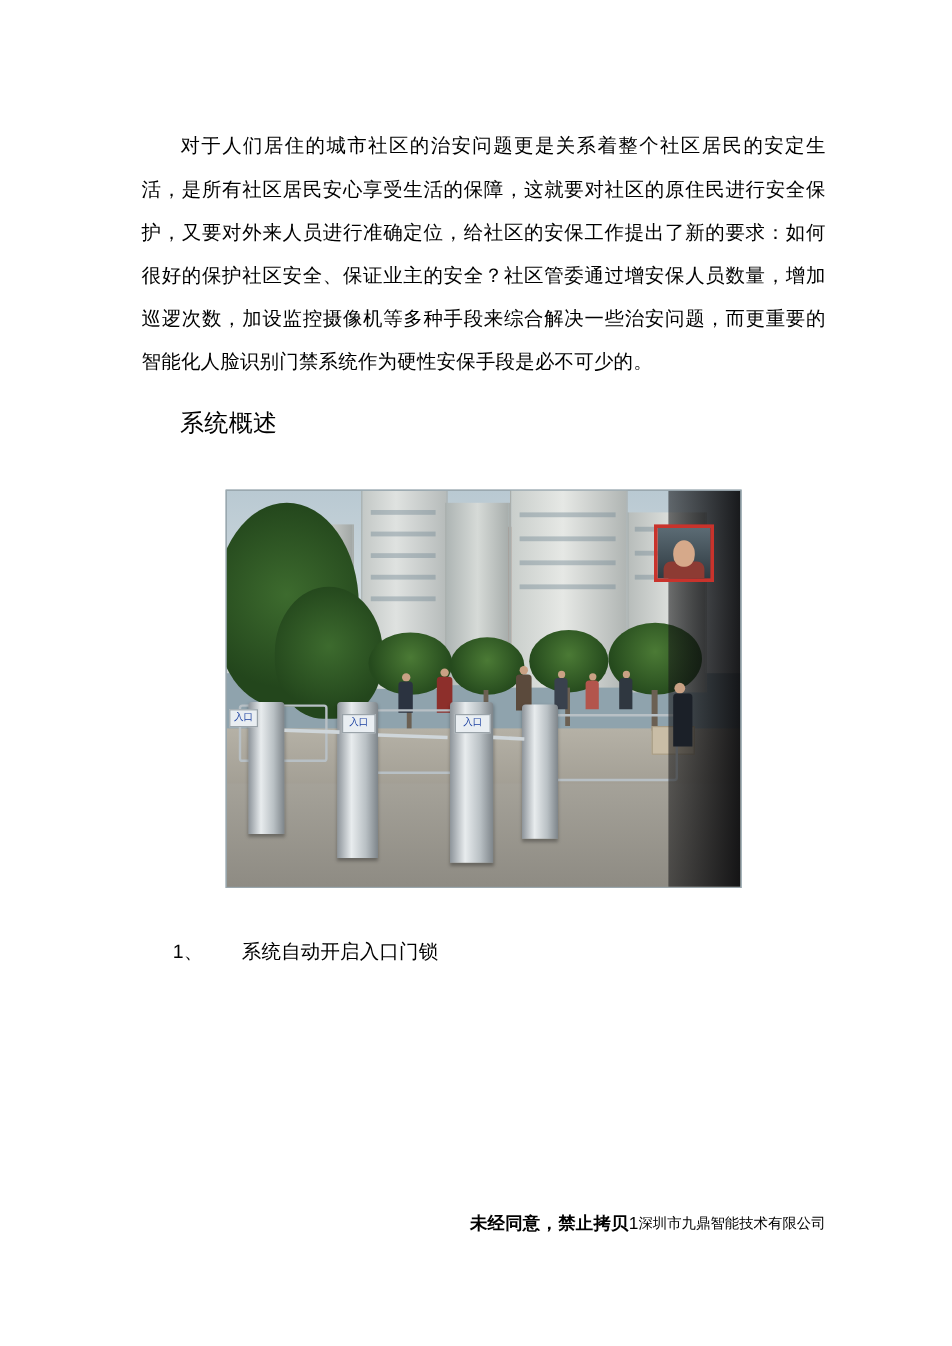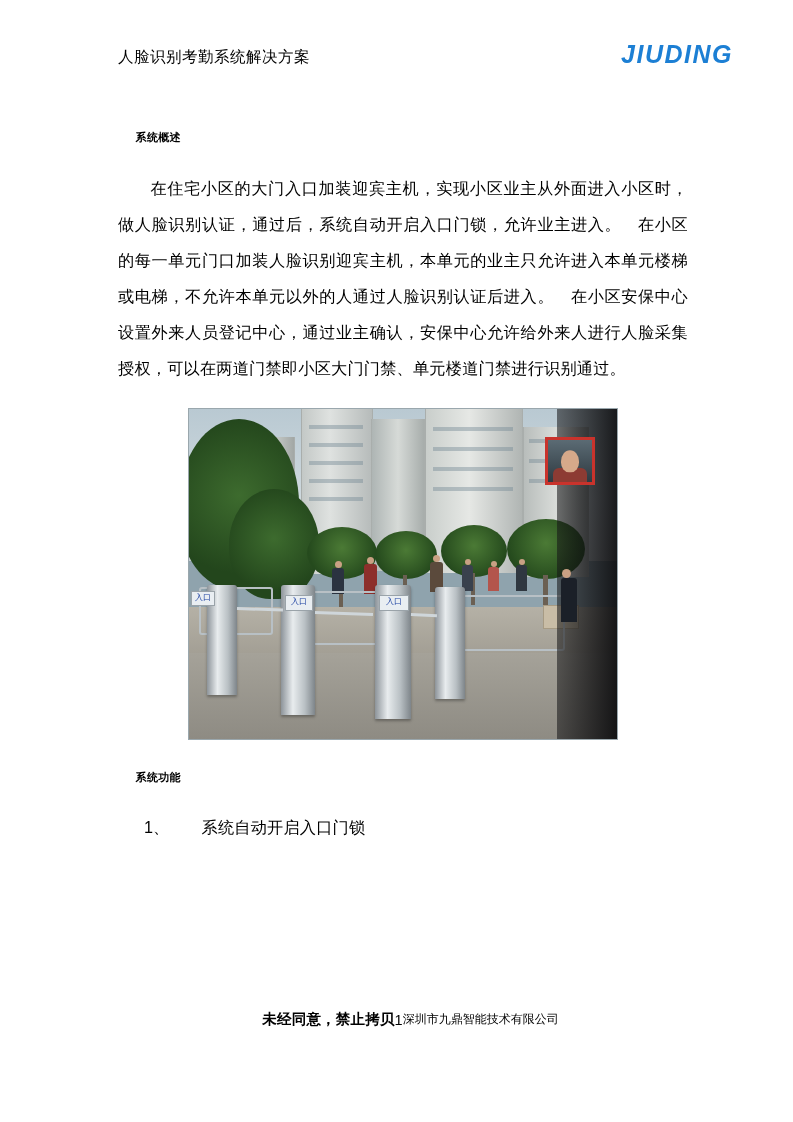--- a/index.html
+++ b/index.html
@@ -68,22 +68,22 @@
     letter-spacing: 0.2px;
   }
   p.para.indent {
     text-indent: 2em;
   }
   .gap-sm { height: 16px; }
   .gap-md { height: 20px; }
 
   h3.heading {
     margin: 0;
-    font-size: 11px;
-    font-weight: bold;
+    font-size: 20px;
+    font-weight: normal;
     line-height: 34px;
     text-indent: 1.6em;
     letter-spacing: 0.3px;
   }
 
   .numbered {
     font-size: 16.2px;
     line-height: 34px;
     text-indent: 1.6em;
     letter-spacing: 0.2px;
@@ -219,48 +219,44 @@
   }
 
   
   .footer {
     position: absolute;
     left: 105px;
     right: 105px;
     bottom: 93px;
     display: flex;
     align-items: center;
-    justify-content: center;
+    justify-content: flex-end;
     font-size: 14.5px;
     margin-left: 28px;
   }
   .footer-left { font-weight: bold; letter-spacing: 0.2px; }
   .footer-center { font-size: 14.5px; }
   .footer-right { font-size: 12px; }
 </style>
 </head>
 <body>
 
 <div class="page">
 
-  <div class="header">
-    <div class="header-title">人脸识别考勤系统解决方案</div>
-    <div class="logo">JIUDING</div>
-  </div>
 
   <div class="content">
 
+    <p class="para indent">对于人们居住的城市社区的治安问题更是关系着整个社区居民的安定生活，是所有社区居民安心享受生活的保障，这就要对社区的原住民进行安全保护，又要对外来人员进行准确定位，给社区的安保工作提出了新的要求：如何很好的保护社区安全、保证业主的安全？社区管委通过增安保人员数量，增加巡逻次数，加设监控摄像机等多种手段来综合解决一些治安问题，而更重要的智能化人脸识别门禁系统作为硬性安保手段是必不可少的。</p>
 
     <div class="gap-sm"></div>
 
     <h3 class="heading">系统概述</h3>
 
     <div class="gap-sm"></div>
 
-    <p class="para indent">在住宅小区的大门入口加装迎宾主机，实现小区业主从外面进入小区时，做人脸识别认证，通过后，系统自动开启入口门锁，允许业主进入。　在小区的每一单元门口加装人脸识别迎宾主机，本单元的业主只允许进入本单元楼梯或电梯，不允许本单元以外的人通过人脸识别认证后进入。　在小区安保中心设置外来人员登记中心，通过业主确认，安保中心允许给外来人进行人脸采集授权，可以在两道门禁即小区大门门禁、单元楼道门禁进行识别通过。</p>
 
     <div class="photo-wrap">
       <div class="photo">
         <div class="ph-sky"></div>
 
         <div class="ph-bldg ph-b5"></div>
         <div class="ph-bldg ph-b1"></div>
         <div class="ph-redwall"></div>
         <div class="ph-bldg ph-b2"></div>
         <div class="ph-bldg ph-b3"></div>
@@ -330,21 +326,20 @@
           <div class="body"></div>
           <div class="face"></div>
         </div>
         <div class="ph-head" style="right:46px;top:160px;width:9px;height:9px;"></div>
         <div class="ph-person" style="right:40px;top:169px;width:16px;height:44px;background:#1b2028;"></div>
       </div>
     </div>
 
     <div class="gap-md"></div>
 
-    <h3 class="heading">系统功能</h3>
 
     <div class="gap-sm"></div>
 
     <div class="numbered">
       <span class="num">1、</span><span>系统自动开启入口门锁</span>
     </div>
   </div>
 
   <div class="footer">
     <div class="footer-left">未经同意，禁止拷贝</div>

